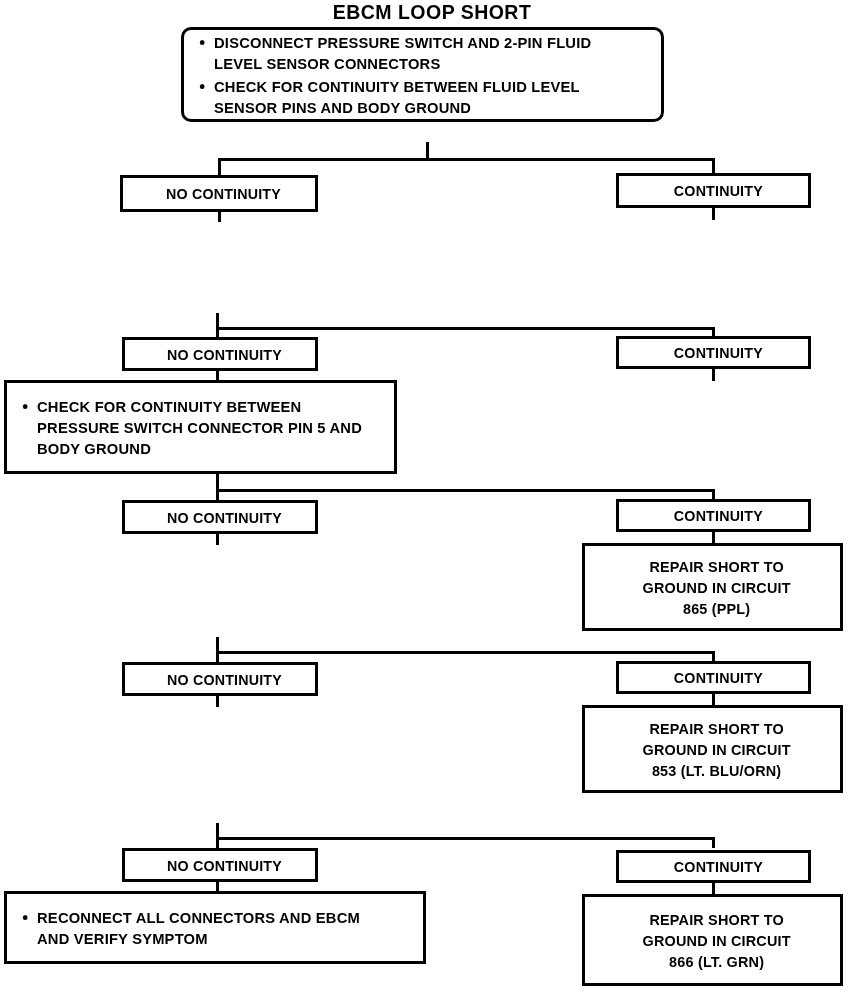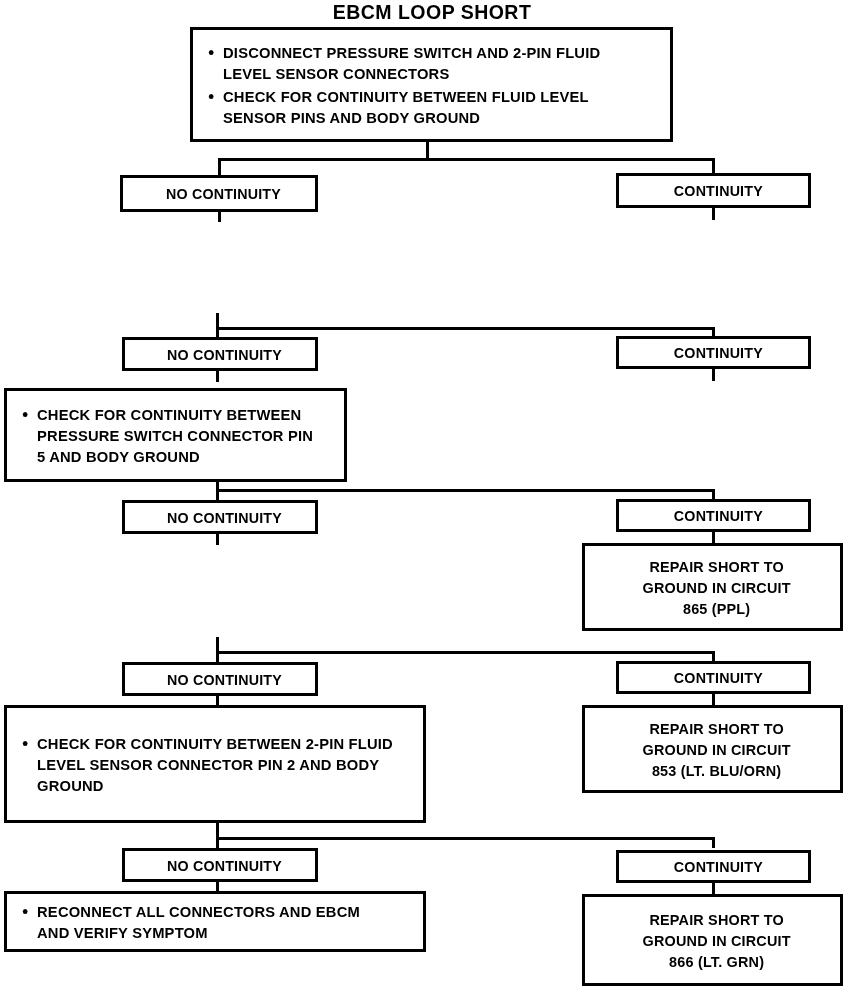--- a/index.html
+++ b/index.html
@@ -127,21 +127,21 @@
     z-index: 1;
   }
 </style>
 </head>
 <body>
 
 <div id="sheet">
 
   <div class="chart-title">EBCM LOOP SHORT</div>
 
-  <div class="box action-box" style="left:190px; top:27px; width:483px; height:115px;">
+  <div class="box action-box" style="left:181px; top:27px; width:483px; height:95px;border-radius:10px;">
     <div class="box-inner">
       <ul class="bullets">
         <li>DISCONNECT PRESSURE SWITCH AND 2-PIN FLUID LEVEL SENSOR CONNECTORS</li>
         <li>CHECK FOR CONTINUITY BETWEEN FLUID LEVEL SENSOR PINS AND BODY GROUND</li>
       </ul>
     </div>
   </div>
 
   <div class="vline" style="left:426px; top:142px; height:17px;"></div>
   <div class="hline" style="left:218px; top:158px; width:497px;"></div>
@@ -167,21 +167,21 @@
   <div class="box label-box" style="left:122px; top:337px; width:196px; height:34px;">
     <div class="box-inner">NO CONTINUITY</div>
   </div>
   <div class="box label-box" style="left:616px; top:336px; width:195px; height:33px;">
     <div class="box-inner">CONTINUITY</div>
   </div>
 
   <div class="vline" style="left:216px; top:370px; height:12px;"></div>
   <div class="vline" style="left:712px; top:368px; height:13px;"></div>
 
-  <div class="box action-box" style="left:4px; top:380px; width:343px; height:94px;margin-top:8px;">
+  <div class="box action-box" style="left:4px; top:380px; width:393px; height:94px;">
     <div class="box-inner">
       <ul class="bullets">
         <li>CHECK FOR CONTINUITY BETWEEN PRESSURE SWITCH CONNECTOR PIN 5 AND BODY GROUND</li>
       </ul>
     </div>
   </div>
 
   <div class="vline" style="left:216px; top:474px; height:16px;"></div>
   <div class="hline" style="left:216px; top:489px; width:499px;"></div>
   <div class="vline" style="left:216px; top:489px; height:12px;"></div>
@@ -213,27 +213,20 @@
   <div class="box label-box" style="left:122px; top:662px; width:196px; height:34px;">
     <div class="box-inner">NO CONTINUITY</div>
   </div>
   <div class="box label-box" style="left:616px; top:661px; width:195px; height:33px;">
     <div class="box-inner">CONTINUITY</div>
   </div>
 
   <div class="vline" style="left:216px; top:695px; height:12px;"></div>
   <div class="vline" style="left:712px; top:693px; height:13px;"></div>
 
-  <div class="box action-box" style="left:4px; top:705px; width:422px; height:118px;">
-    <div class="box-inner">
-      <ul class="bullets">
-        <li>CHECK FOR CONTINUITY BETWEEN 2-PIN FLUID LEVEL SENSOR CONNECTOR PIN 2 AND BODY GROUND</li>
-      </ul>
-    </div>
-  </div>
   <div class="box result-box" style="left:582px; top:705px; width:261px; height:88px;">
     <div class="box-inner">
       <div>REPAIR SHORT TO</div>
       <div>GROUND IN CIRCUIT</div>
       <div>853 (LT. BLU/ORN)</div>
     </div>
   </div>
 
   <div class="vline" style="left:216px; top:823px; height:15px;"></div>
   <div class="hline" style="left:216px; top:837px; width:499px;"></div>
@@ -243,21 +236,21 @@
   <div class="box label-box" style="left:122px; top:848px; width:196px; height:34px;">
     <div class="box-inner">NO CONTINUITY</div>
   </div>
   <div class="box label-box" style="left:616px; top:850px; width:195px; height:33px;">
     <div class="box-inner">CONTINUITY</div>
   </div>
 
   <div class="vline" style="left:216px; top:881px; height:12px;"></div>
   <div class="vline" style="left:712px; top:882px; height:13px;"></div>
 
-  <div class="box action-box" style="left:4px; top:891px; width:422px; height:61px;">
+  <div class="box action-box" style="left:4px; top:891px; width:422px; height:73px;">
     <div class="box-inner">
       <ul class="bullets">
         <li>RECONNECT ALL CONNECTORS AND EBCM AND VERIFY SYMPTOM</li>
       </ul>
     </div>
   </div>
   <div class="box result-box" style="left:582px; top:894px; width:261px; height:92px;">
     <div class="box-inner">
       <div>REPAIR SHORT TO</div>
       <div>GROUND IN CIRCUIT</div>

